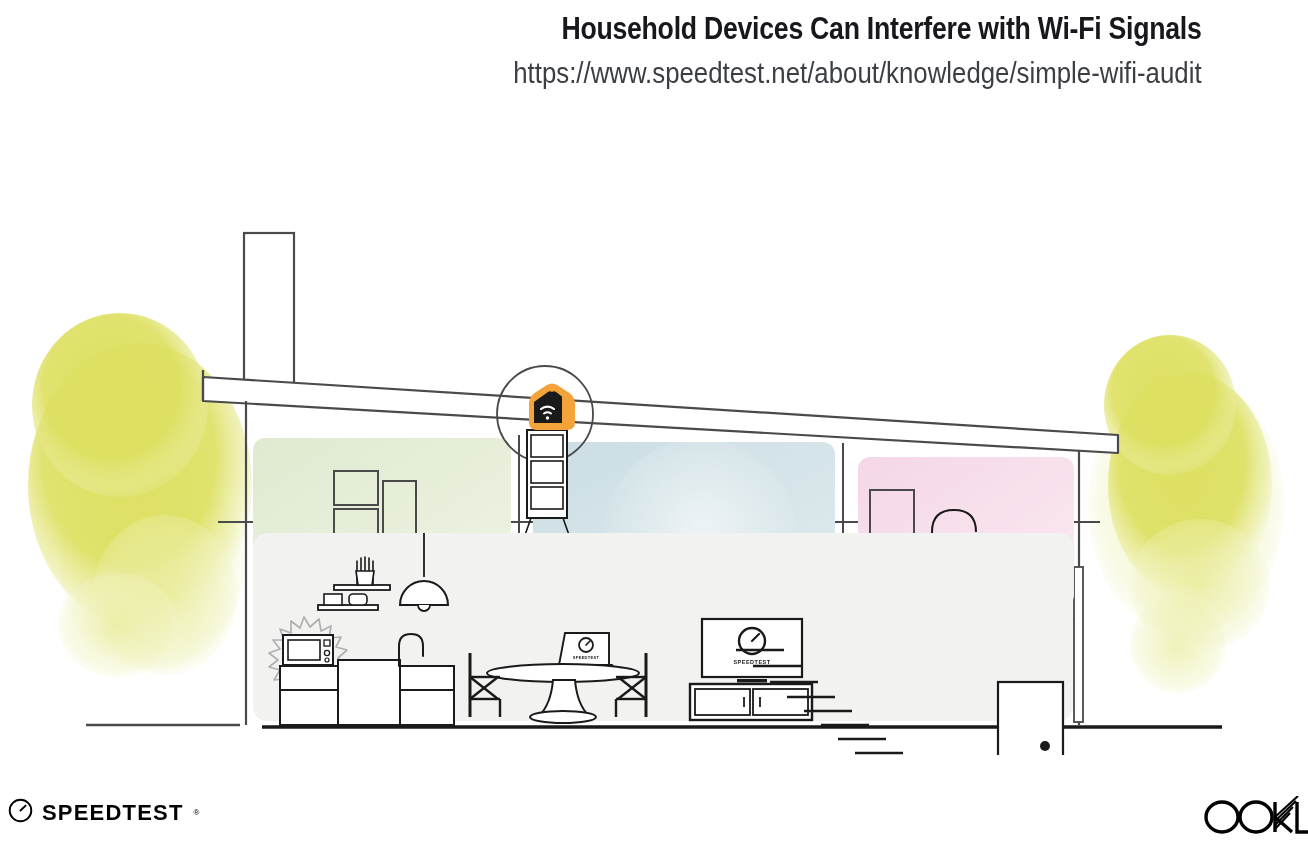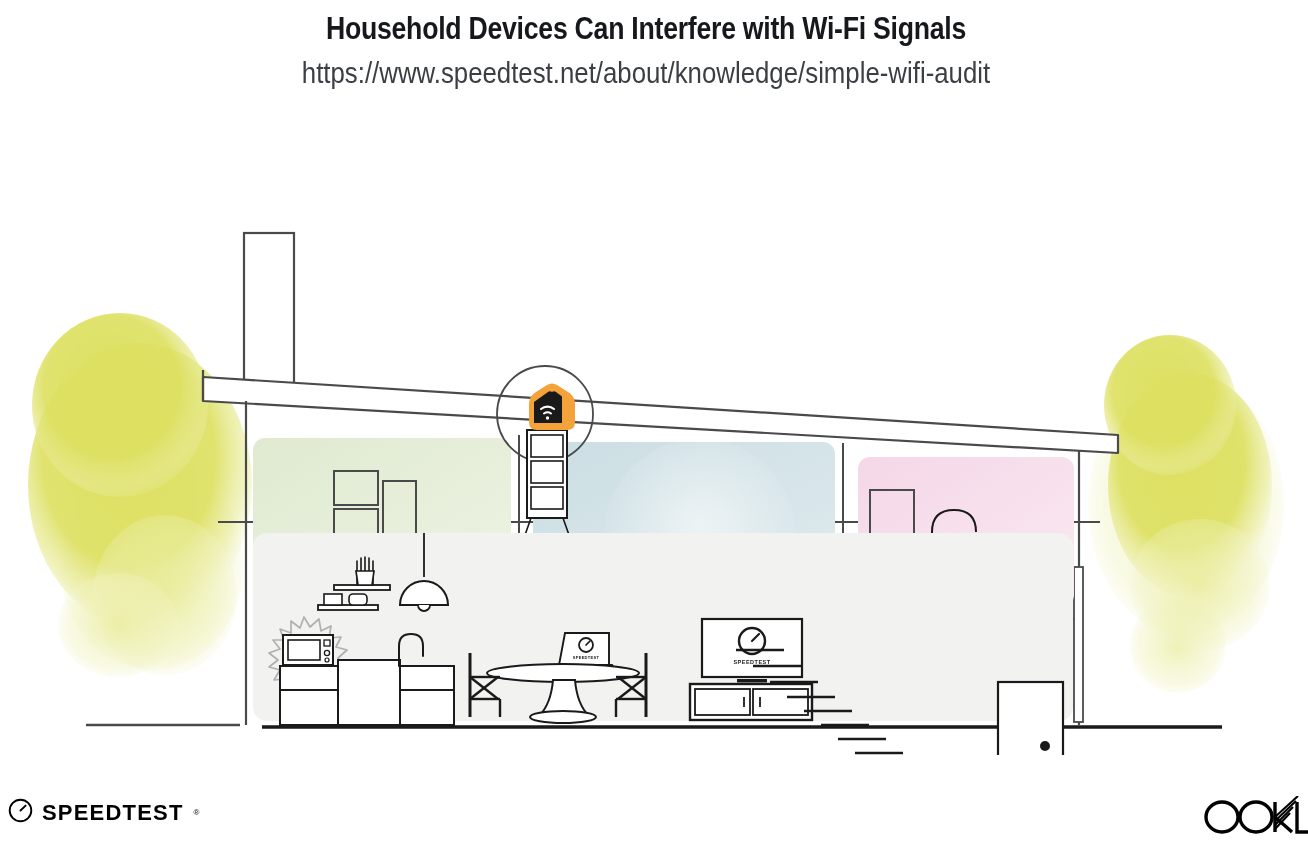--- a/index.html
+++ b/index.html
@@ -9,21 +9,21 @@
     background:#ffffff;
     font-family:"Liberation Sans", sans-serif;
     overflow:hidden;
     position:relative;
   }
   #page{position:relative;width:1308px;height:861px;}
 
   
   .header{
     position:absolute;left:0;top:0;width:1292px;
-    text-align:center;
+    text-align:right;
   }
   .title{
     font-family:"Liberation Sans", sans-serif;
     font-weight:700;
     font-size:31px;
     letter-spacing:-0.3px;
     color:#16181c;
     margin:10px 0 0 0;
     line-height:1.2;
     transform:scaleX(0.86);

